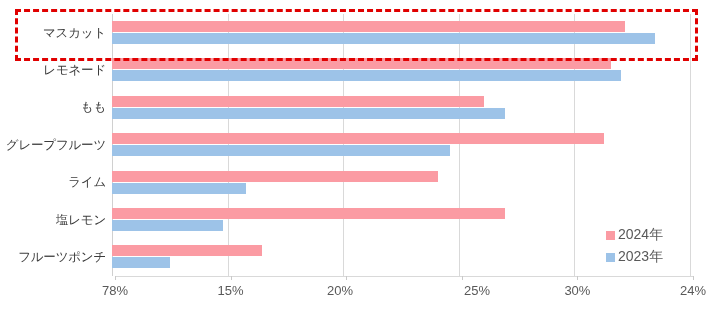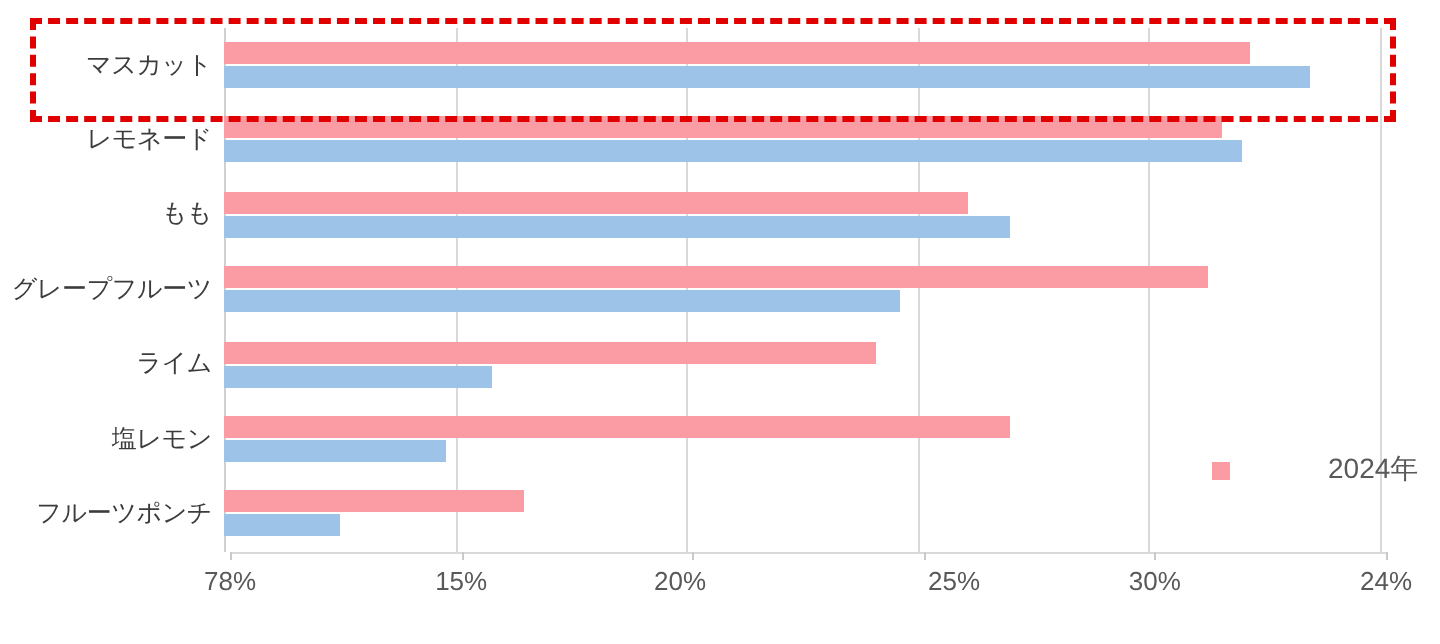--- a/index.html
+++ b/index.html
@@ -100,21 +100,20 @@
   
   .legend {
     position: absolute;
     left: 606px;
     top: 224px;
   }
   .legend-item {
     display: flex;
     align-items: center;
     height: 22px;
-    gap: 46px;
   }
   .legend-swatch {
     width: 9px;
     height: 9px;
     margin-right: 3px;
     flex: 0 0 auto;
   }
   .legend-swatch.s2024 { background: #fb9ba3; }
   .legend-swatch.s2023 { background: #9dc3e8; }
   .legend-text {
@@ -201,17 +200,21 @@
       <div class="tick-label" style="left: 577.4px;">30%</div>
       <div class="tick-mark" style="left: 693px;"></div>
       <div class="tick-label" style="left: 693px;">24%</div>
     </div>
 
   <div class="legend">
     <div class="legend-item">
       <span class="legend-swatch s2024"></span>
       <span class="legend-text">2024年</span>
     </div>
+    <div class="legend-item">
+      <span class="legend-swatch s2023"></span>
+      <span class="legend-text">2023年</span>
+    </div>
   </div>
 
   <div class="highlight-box"></div>
 
 </div>
 
 </body></html>

